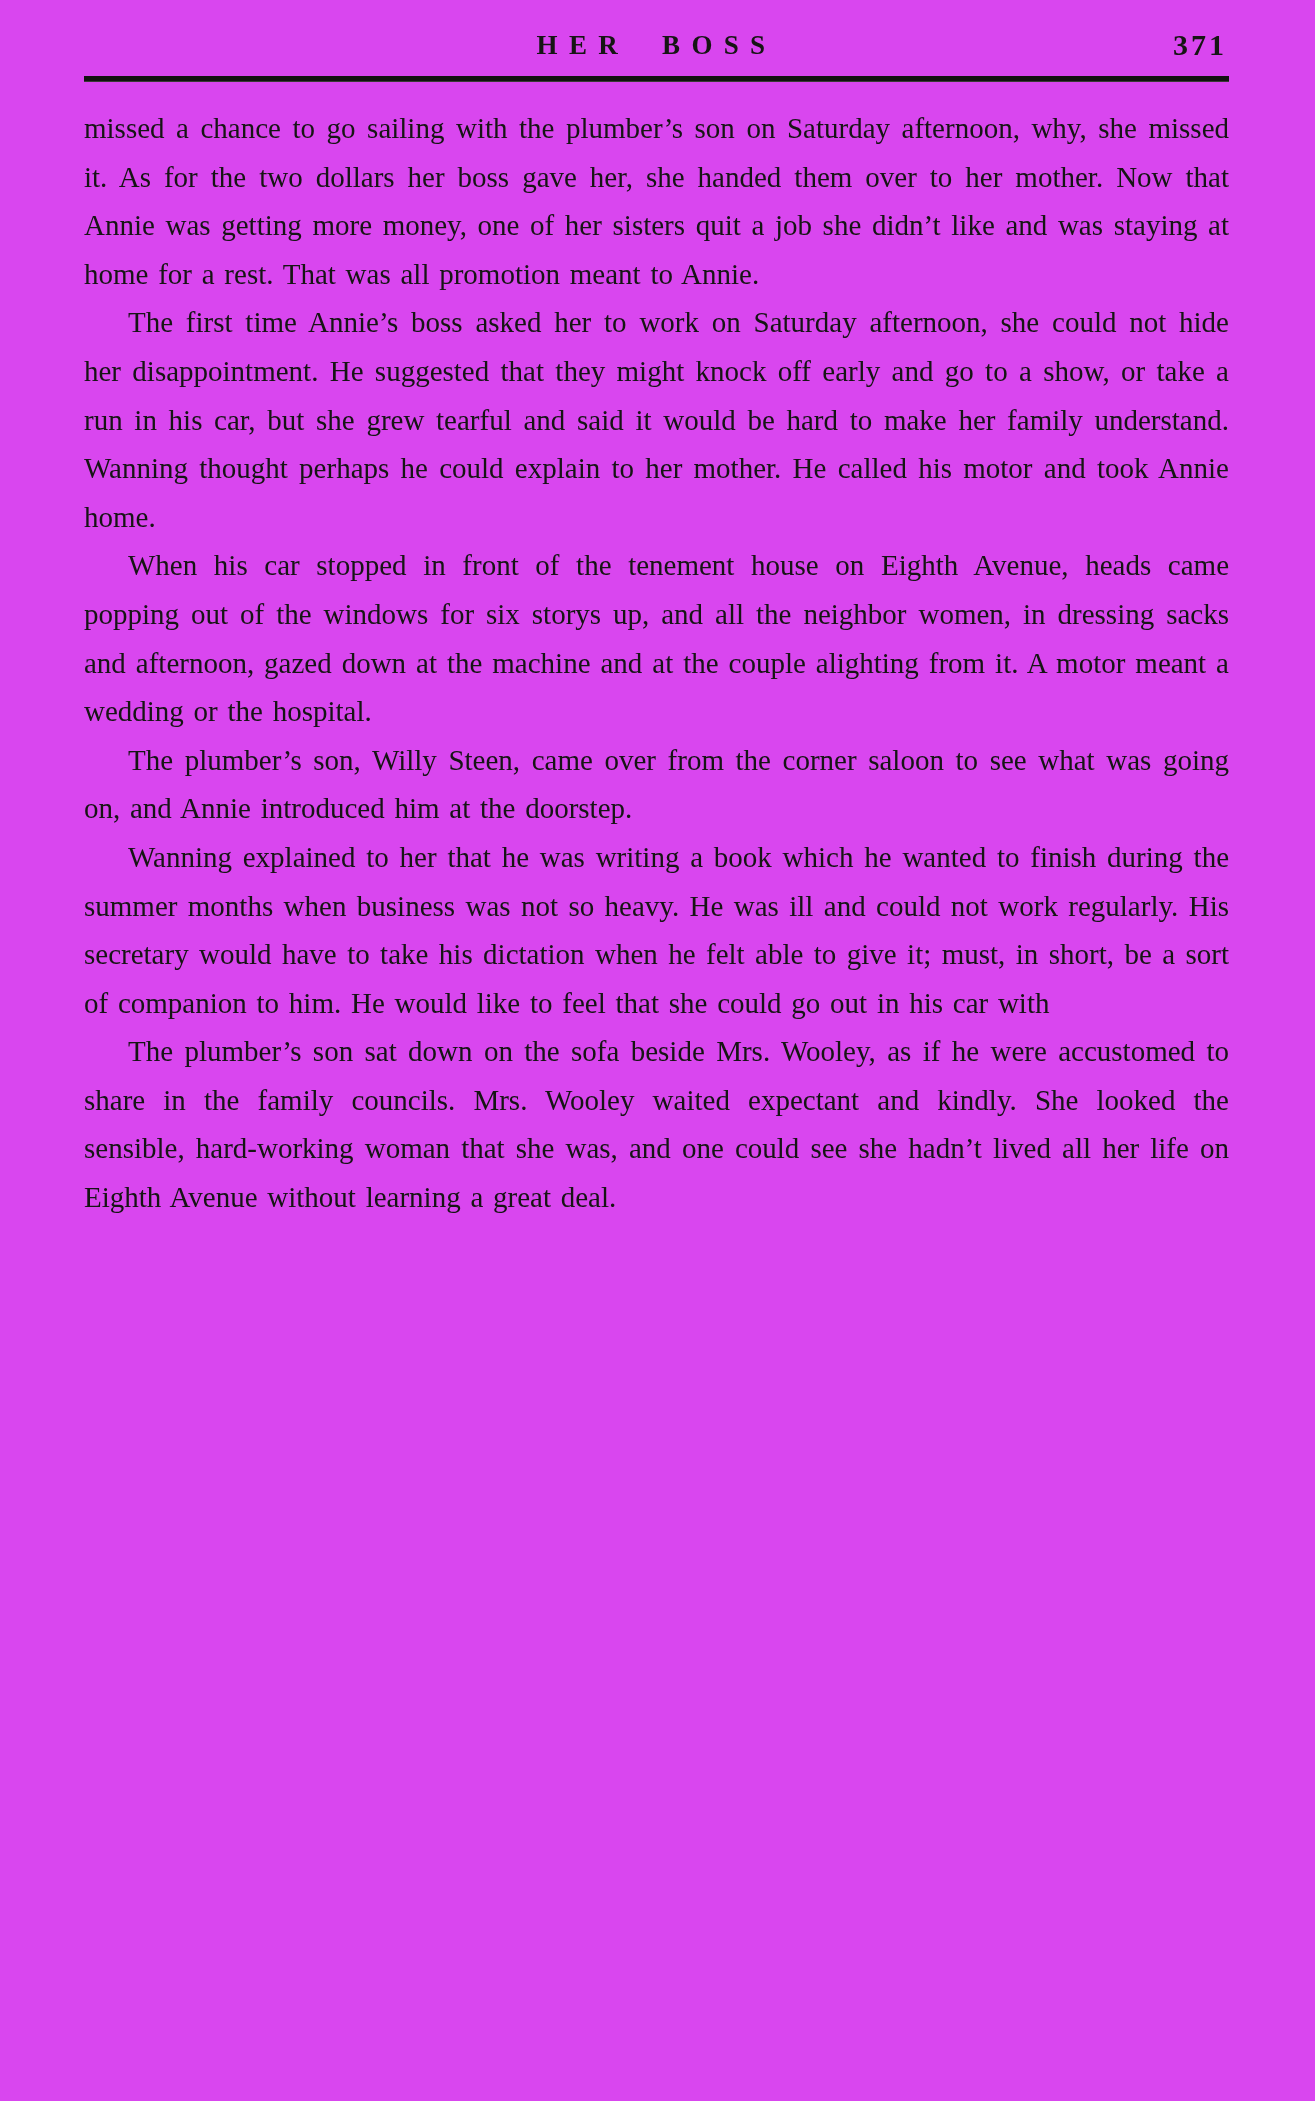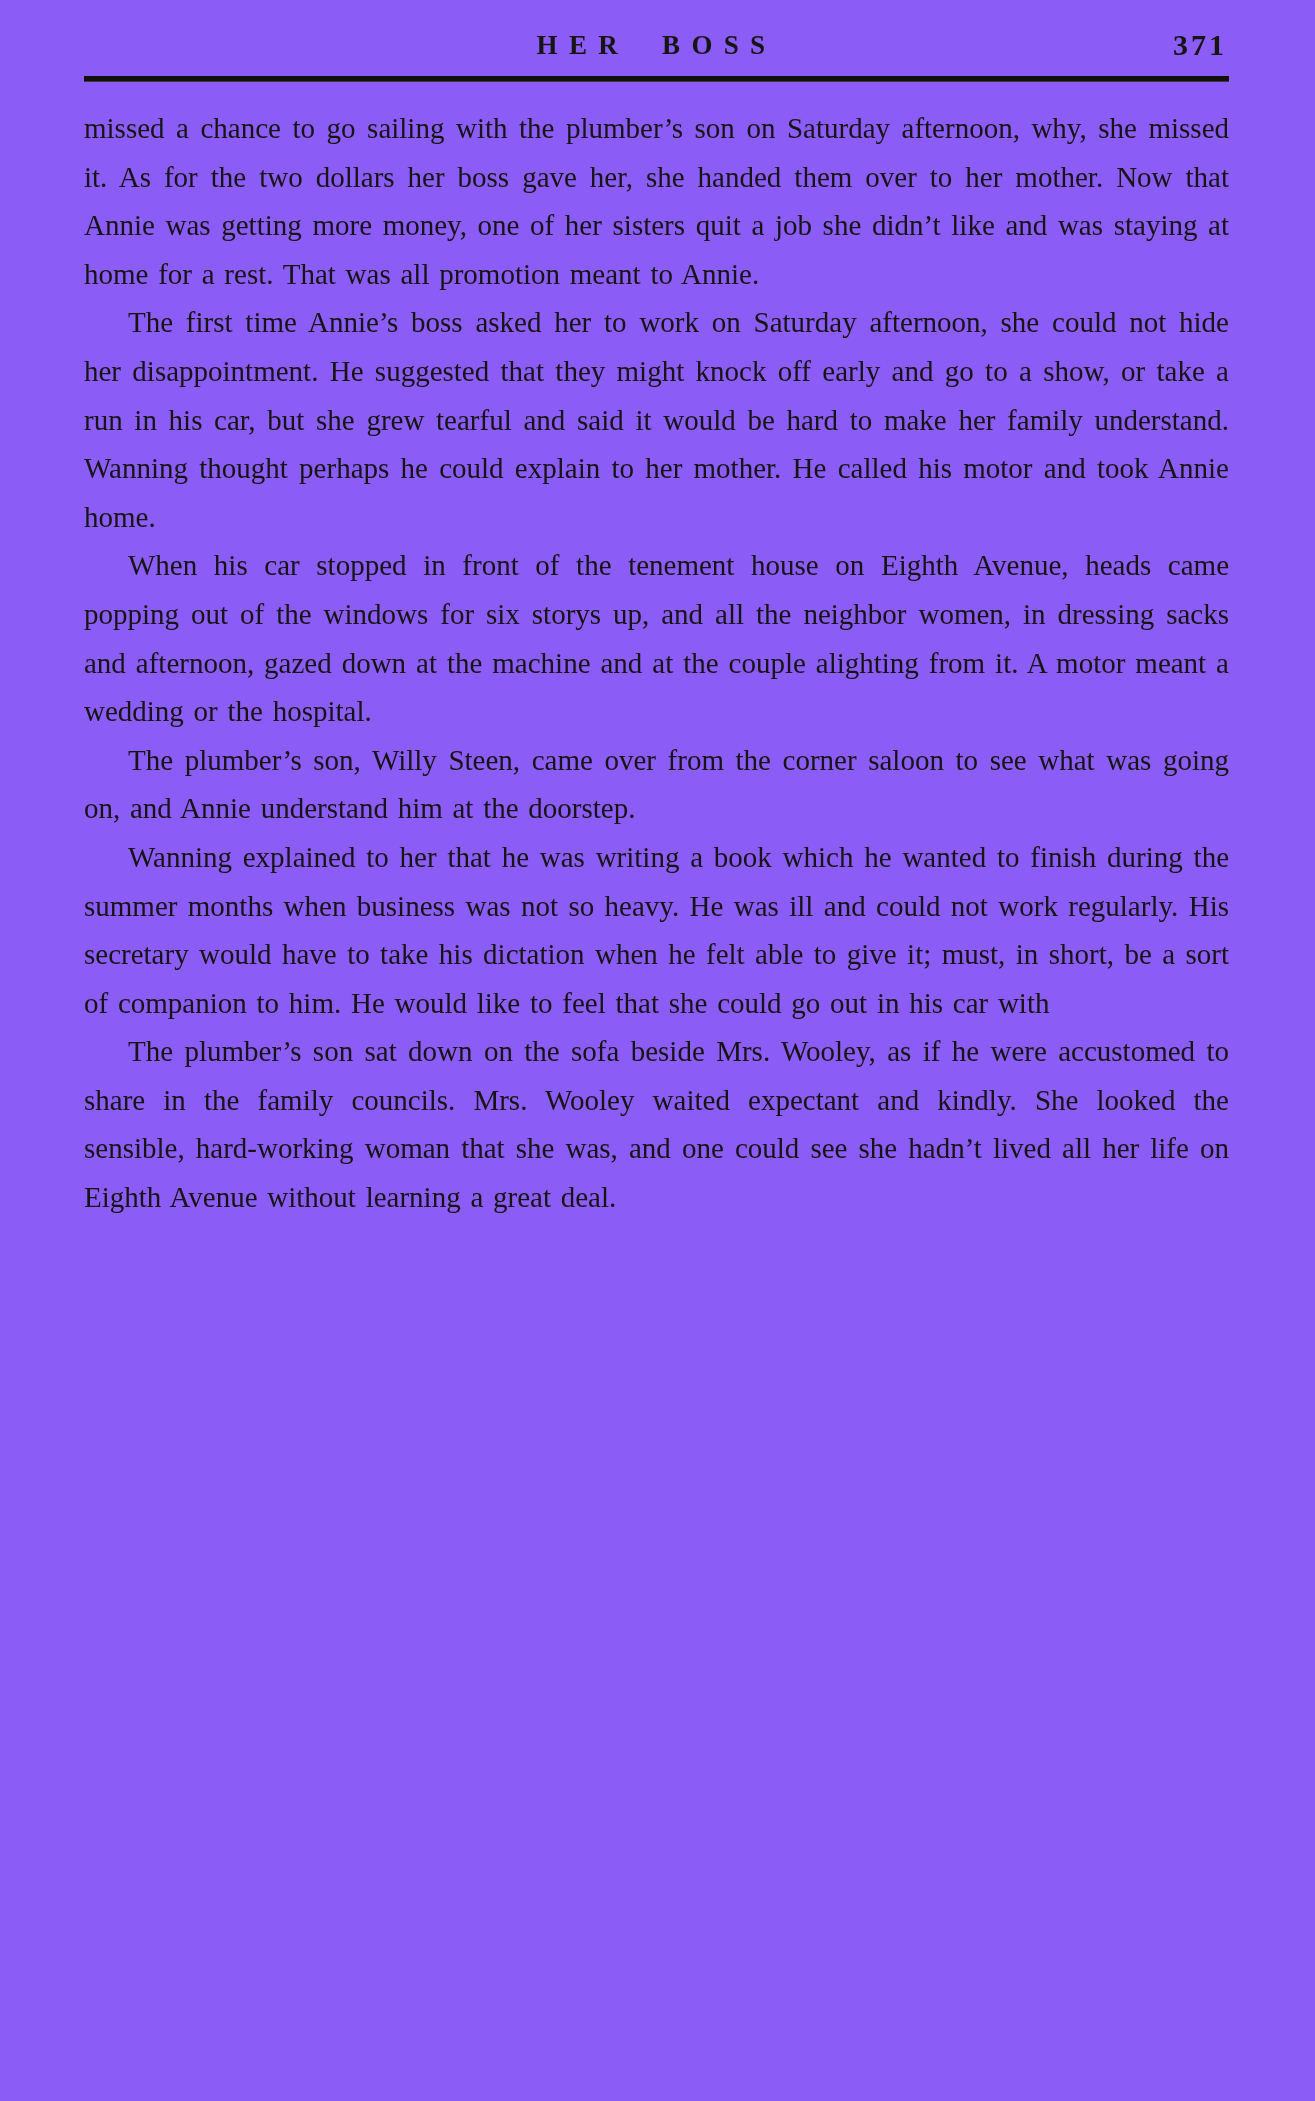--- a/index.html
+++ b/index.html
@@ -8,21 +8,21 @@
     background: #e8e8e4;
   }
   body {
     width: 1315px;
   }
   .book-page {
     box-sizing: border-box;
     width: 1315px;
     min-height: 2101px;
     margin: 0 auto;
-    background: #8b5cf6;
+    background: #d946ef;
     padding: 26px 86px 40px 84px;
     font-family: "Liberation Serif", "DejaVu Serif", serif;
     color: #161514;
   }
   .page-header {
     position: relative;
     height: 46px;
   }
   .running-title {
     position: absolute;
@@ -73,17 +73,17 @@
     <span class="running-title">HER BOSS</span>
     <span class="page-number">371</span>
   </header>
 
   <div class="header-rule"></div>
 
   <main class="page-body">
       <p class="para">missed a chance to go sailing with the plumber’s son on Saturday afternoon, why, she missed it. As for the two dollars her boss gave her, she handed them over to her mother. Now that Annie was getting more money, one of her sisters quit a job she didn’t like and was staying at home for a rest. That was all promotion meant to Annie.</p>
       <p class="para indent">The first time Annie’s boss asked her to work on Saturday afternoon, she could not hide her disappointment. He suggested that they might knock off early and go to a show, or take a run in his car, but she grew tearful and said it would be hard to make her family understand. Wanning thought perhaps he could explain to her mother. He called his motor and took Annie home.</p>
       <p class="para indent">When his car stopped in front of the tenement house on Eighth Avenue, heads came popping out of the windows for six storys up, and all the neighbor women, in dressing sacks and afternoon, gazed down at the machine and at the couple alighting from it. A motor meant a wedding or the hospital.</p>
-      <p class="para indent">The plumber’s son, Willy Steen, came over from the corner saloon to see what was going on, and Annie understand him at the doorstep.</p>
+      <p class="para indent">The plumber’s son, Willy Steen, came over from the corner saloon to see what was going on, and Annie introduced him at the doorstep.</p>
       <p class="para indent">Wanning explained to her that he was writing a book which he wanted to finish during the summer months when business was not so heavy. He was ill and could not work regularly. His secretary would have to take his dictation when he felt able to give it; must, in short, be a sort of companion to him. He would like to feel that she could go out in his car with</p>
       <p class="para indent">The plumber’s son sat down on the sofa beside Mrs. Wooley, as if he were accustomed to share in the family councils. Mrs. Wooley waited expectant and kindly. She looked the sensible, hard-working woman that she was, and one could see she hadn’t lived all her life on Eighth Avenue without learning a great deal.</p>
     </main>
 </div>
 
 </body></html>

